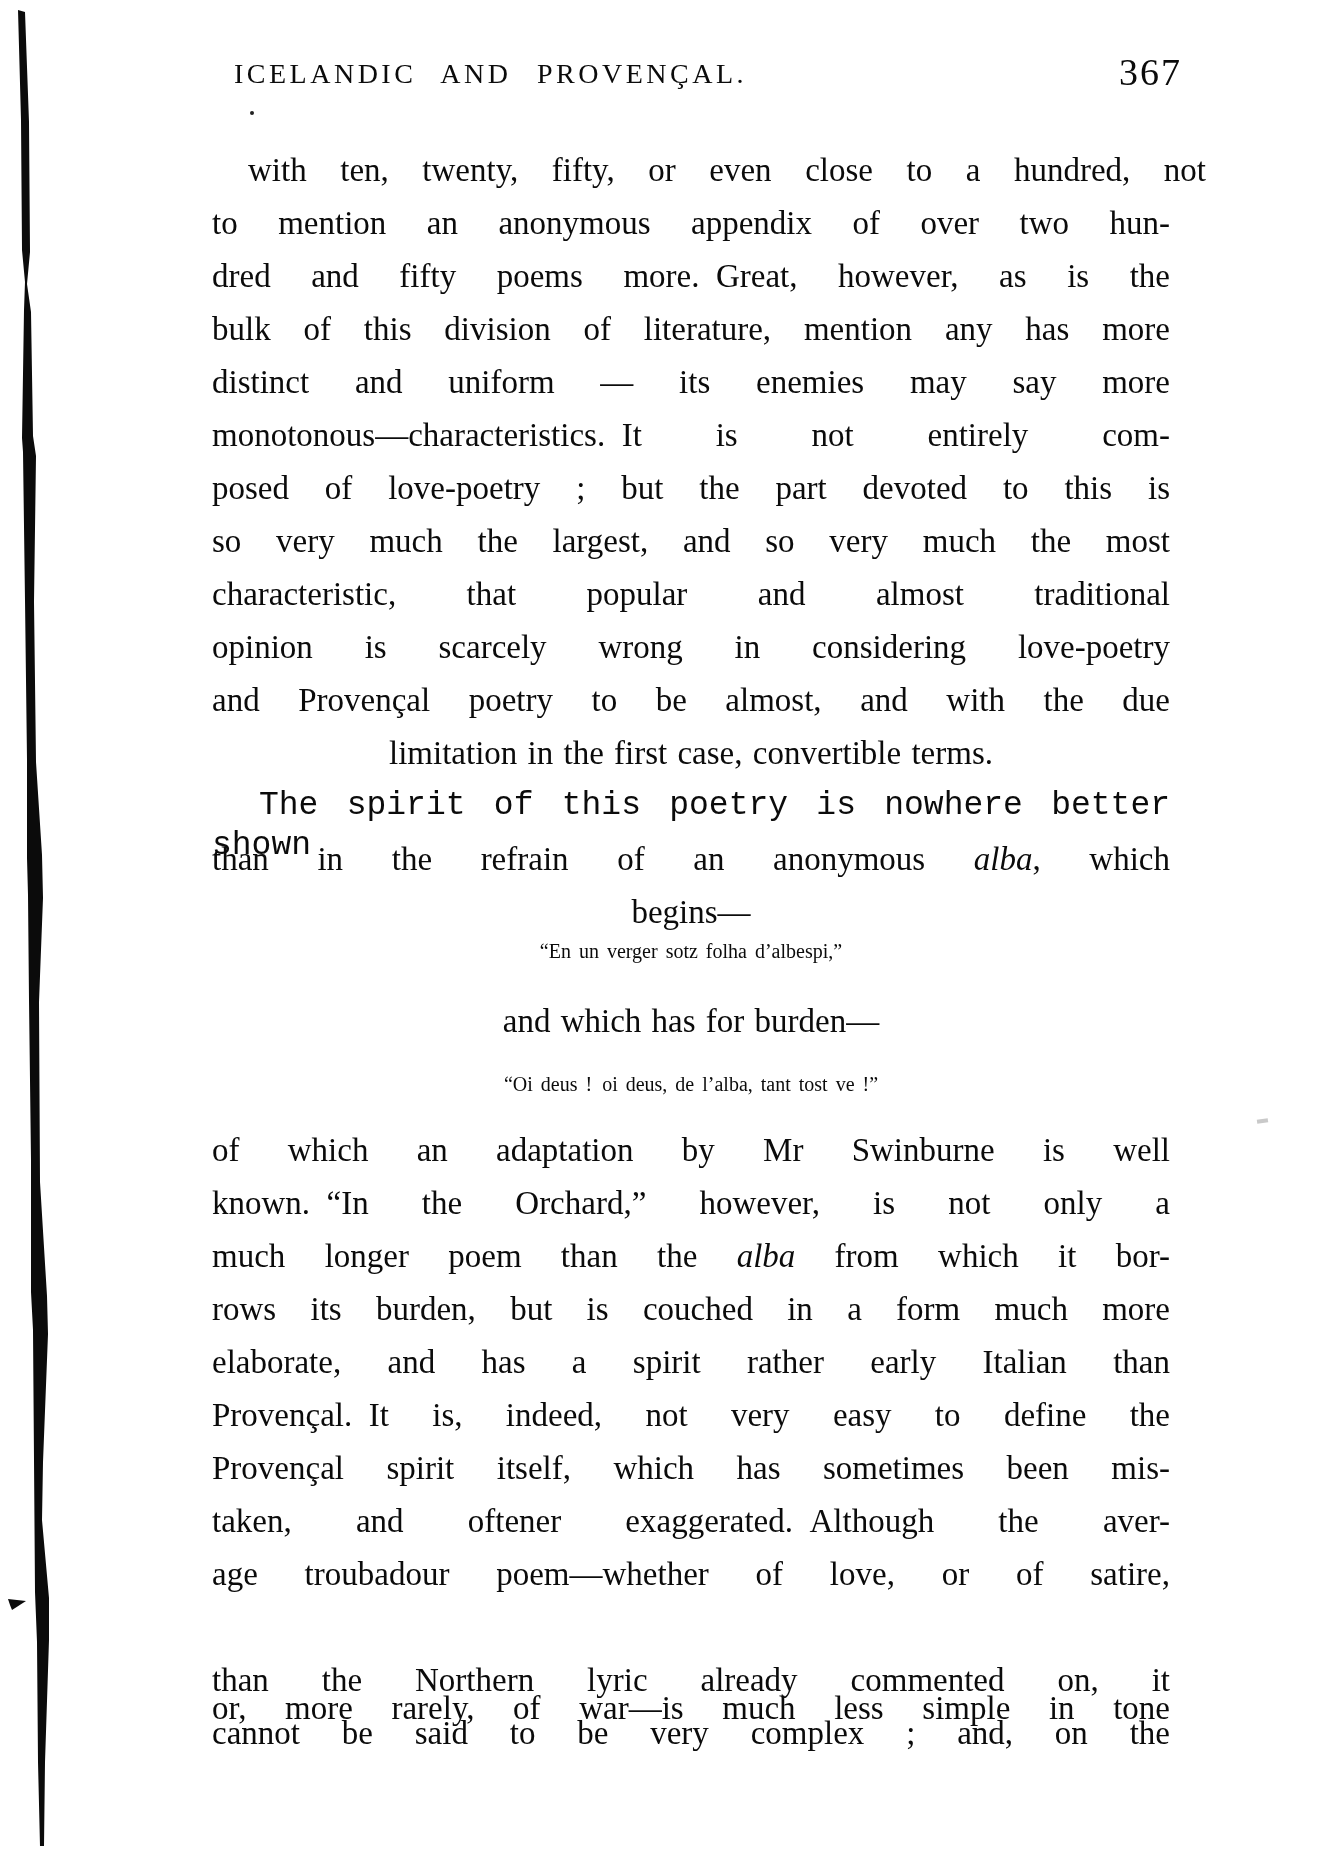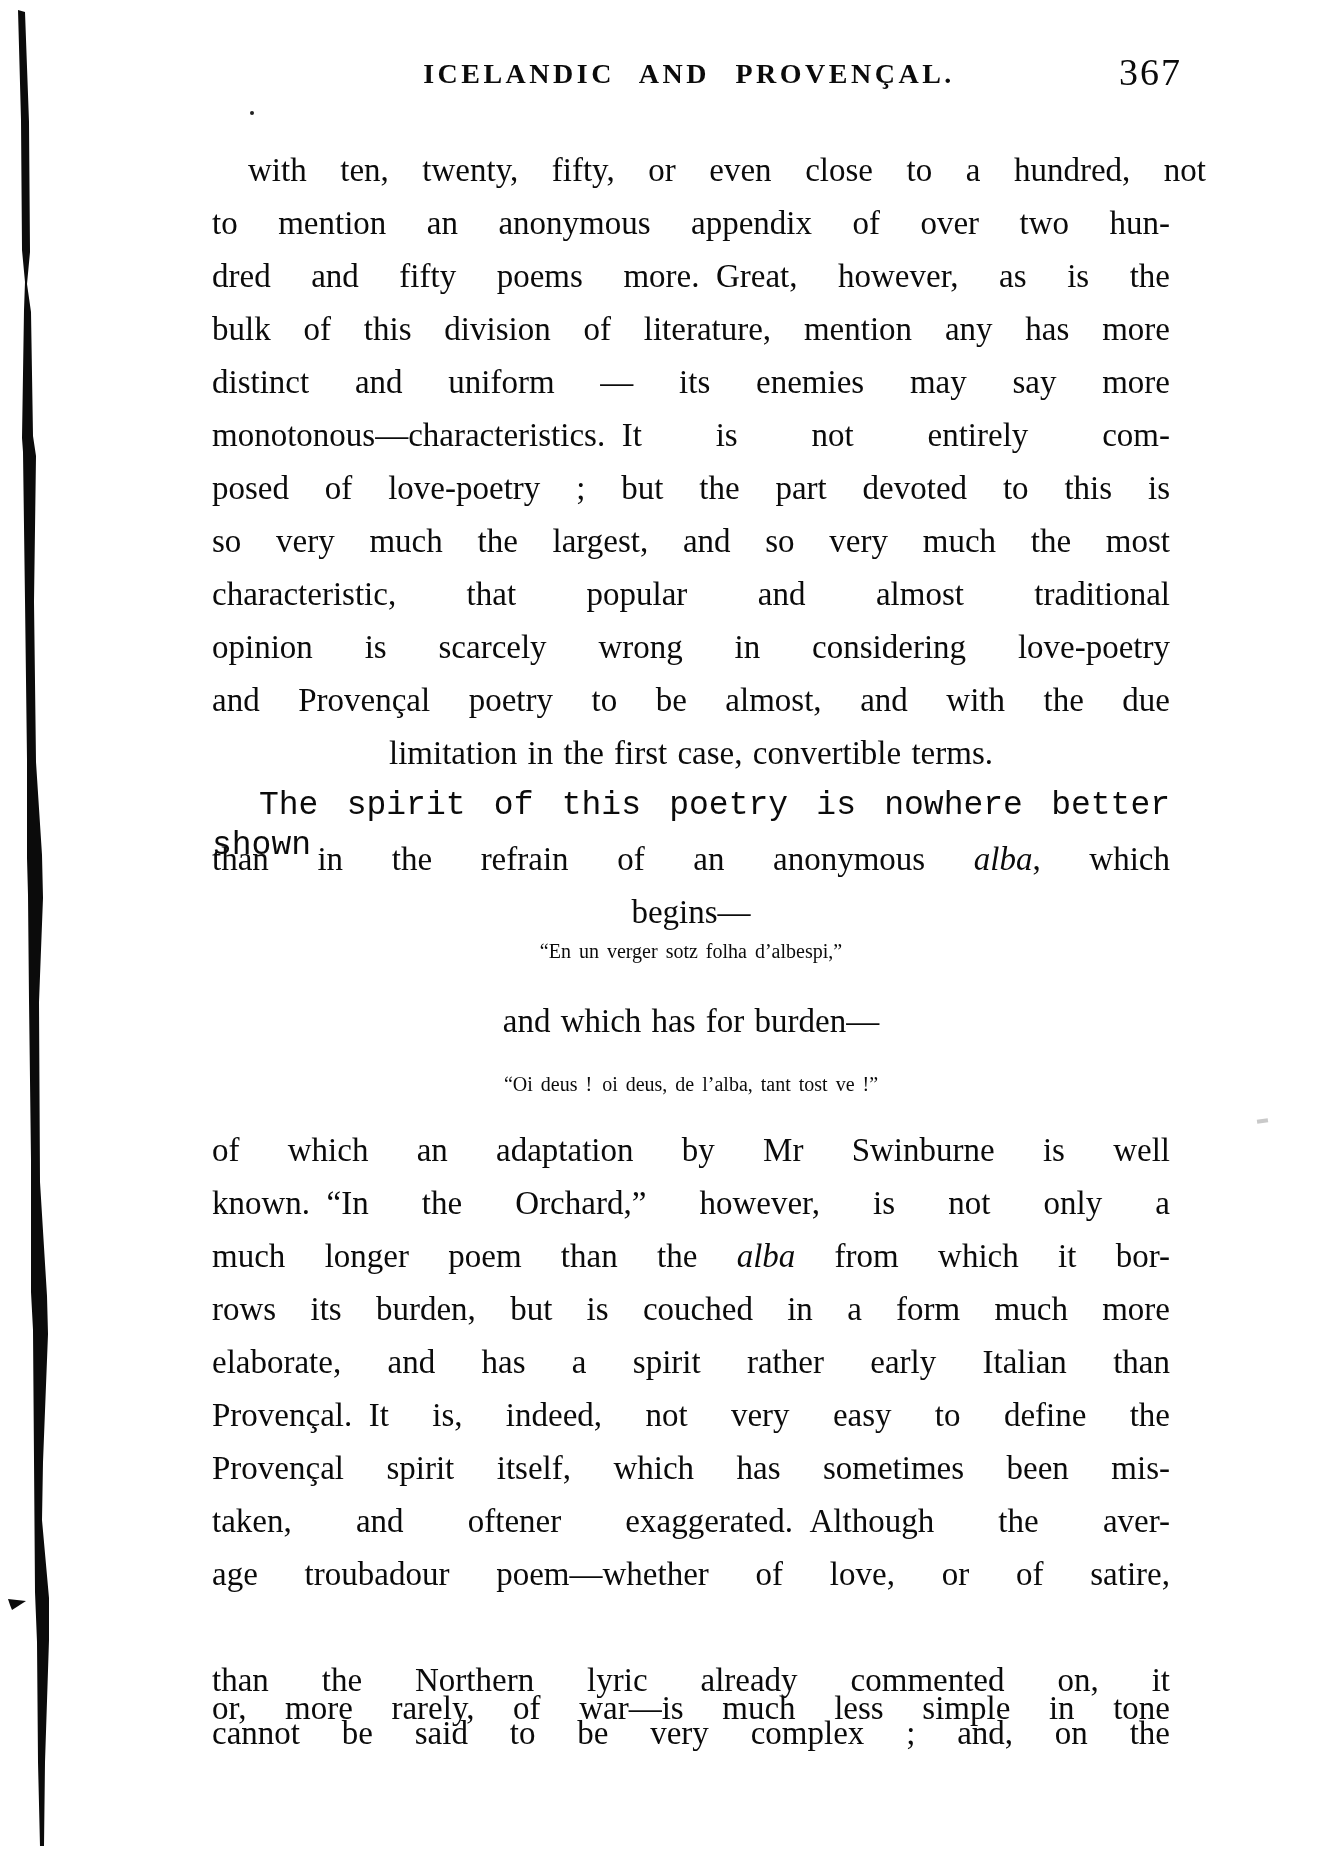--- a/index.html
+++ b/index.html
@@ -8,27 +8,25 @@
     background:#ffffff;
     position:relative;
     overflow:hidden;
     font-family:"Liberation Serif","DejaVu Serif",serif;
     color:#0b0b0b;
   }
   .page { position:absolute; inset:0; }
 
   
   .running-title {
-    position:absolute; top:56px; left:196px; width:958px;
+    position:absolute; top:56px; left:220px; width:958px;
     padding-left:14px;
-    text-align:center;
     font-size:28px; line-height:36px;
     letter-spacing:3.5px; word-spacing:15px;
     white-space:nowrap;
-    font-weight:bold;
   }
   .page-number {
     position:absolute; top:50px; left:1092px; width:90px;
     text-align:right;
     font-size:38px; line-height:44px;
     letter-spacing:2px;
   }
 
   
   .line {

